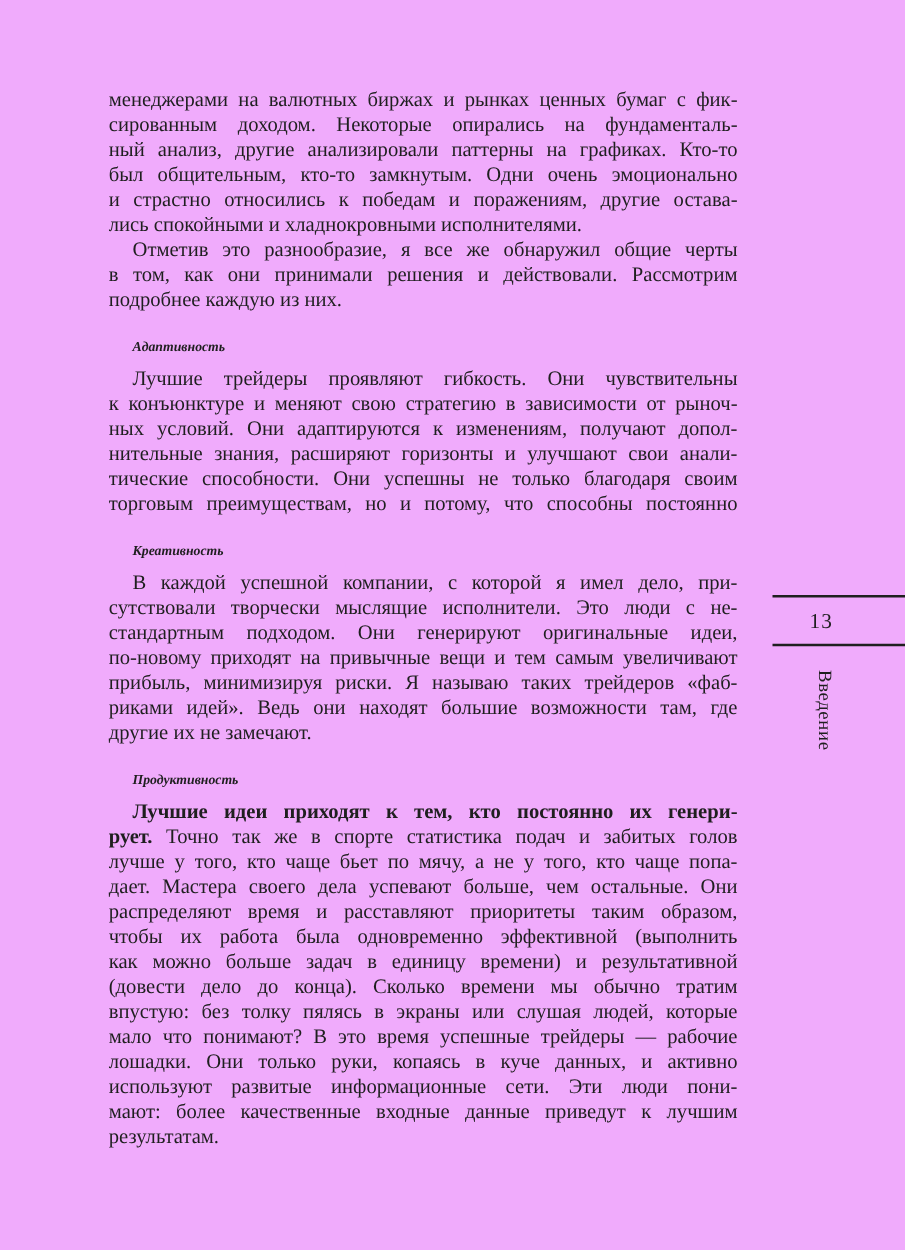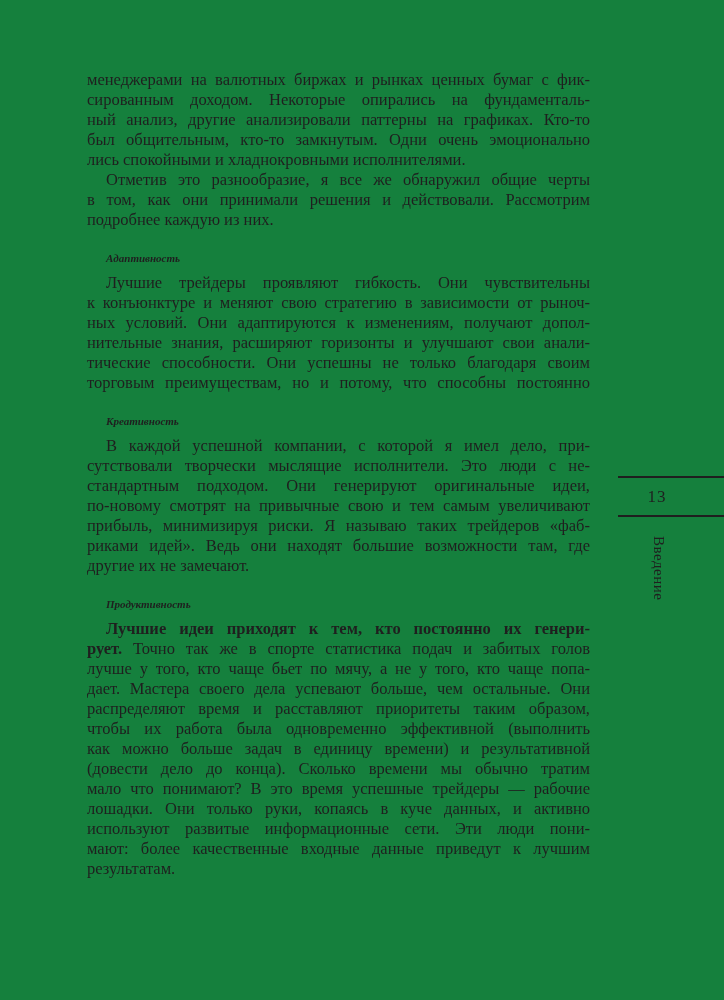--- a/index.html
+++ b/index.html
@@ -4,21 +4,21 @@
 <style>
   html, body {
     margin: 0;
     padding: 0;
     background: #ffffff;
   }
   .page {
     position: relative;
     width: 724px;
     height: 1000px;
-    background: #15803d;
+    background: #f0abfc;
     overflow: hidden;
     font-family: "Liberation Serif", "DejaVu Serif", serif;
     color: #1f1f1f;
   }
   .text-column {
     position: absolute;
     left: 87px;
     top: 70px;
     width: 503px;
     font-size: 16.5px;
@@ -76,20 +76,21 @@
 </head>
 <body>
 
 <div class="page">
   <div class="text-column">
       <div class="para">
         <div class="line"><span>менеджерами на валютных биржах и рынках ценных бумаг с фик-</span></div>
         <div class="line"><span>сированным доходом. Некоторые опирались на фундаменталь-</span></div>
         <div class="line"><span>ный анализ, другие анализировали паттерны на графиках. Кто-то</span></div>
         <div class="line"><span>был общительным, кто-то замкнутым. Одни очень эмоционально</span></div>
+        <div class="line"><span>и страстно относились к победам и поражениям, другие остава-</span></div>
         <div class="line last"><span>лись спокойными и хладнокровными исполнителями.</span></div>
       </div>
       <div class="para">
         <div class="line indent"><span>Отметив это разнообразие, я все же обнаружил общие черты</span></div>
         <div class="line"><span>в том, как они принимали решения и действовали. Рассмотрим</span></div>
         <div class="line last"><span>подробнее каждую из них.</span></div>
       </div>
       <div class="heading">Адаптивность</div>
       <div class="para">
         <div class="line indent"><span>Лучшие трейдеры проявляют гибкость. Они чувствительны</span></div>
@@ -97,35 +98,36 @@
         <div class="line"><span>ных условий. Они адаптируются к изменениям, получают допол-</span></div>
         <div class="line"><span>нительные знания, расширяют горизонты и улучшают свои анали-</span></div>
         <div class="line"><span>тические способности. Они успешны не только благодаря своим</span></div>
         <div class="line"><span>торговым преимуществам, но и потому, что способны постоянно</span></div>
       </div>
       <div class="heading">Креативность</div>
       <div class="para">
         <div class="line indent"><span>В каждой успешной компании, с которой я имел дело, при-</span></div>
         <div class="line"><span>сутствовали творчески мыслящие исполнители. Это люди с не-</span></div>
         <div class="line"><span>стандартным подходом. Они генерируют оригинальные идеи,</span></div>
-        <div class="line"><span>по-новому смотрят на привычные свою и тем самым увеличивают</span></div>
+        <div class="line"><span>по-новому приходят на привычные вещи и тем самым увеличивают</span></div>
         <div class="line"><span>прибыль, минимизируя риски. Я называю таких трейдеров «фаб-</span></div>
         <div class="line"><span>риками идей». Ведь они находят большие возможности там, где</span></div>
         <div class="line last"><span>другие их не замечают.</span></div>
       </div>
       <div class="heading">Продуктивность</div>
       <div class="para">
         <div class="line indent"><span class="bold">Лучшие идеи приходят к тем, кто постоянно их генери-</span></div>
         <div class="line"><span class="bold">рует.</span><span> Точно так же в спорте статистика подач и забитых голов</span></div>
         <div class="line"><span>лучше у того, кто чаще бьет по мячу, а не у того, кто чаще попа-</span></div>
         <div class="line"><span>дает. Мастера своего дела успевают больше, чем остальные. Они</span></div>
         <div class="line"><span>распределяют время и расставляют приоритеты таким образом,</span></div>
         <div class="line"><span>чтобы их работа была одновременно эффективной (выполнить</span></div>
         <div class="line"><span>как можно больше задач в единицу времени) и результативной</span></div>
         <div class="line"><span>(довести дело до конца). Сколько времени мы обычно тратим</span></div>
+        <div class="line"><span>впустую: без толку пялясь в экраны или слушая людей, которые</span></div>
         <div class="line"><span>мало что понимают? В это время успешные трейдеры — рабочие</span></div>
         <div class="line"><span>лошадки. Они только руки, копаясь в куче данных, и активно</span></div>
         <div class="line"><span>используют развитые информационные сети. Эти люди пони-</span></div>
         <div class="line"><span>мают: более качественные входные данные приведут к лучшим</span></div>
         <div class="line last"><span>результатам.</span></div>
       </div>
     </div>
 
   <div class="page-number-box">
     <span class="page-number">13</span>

